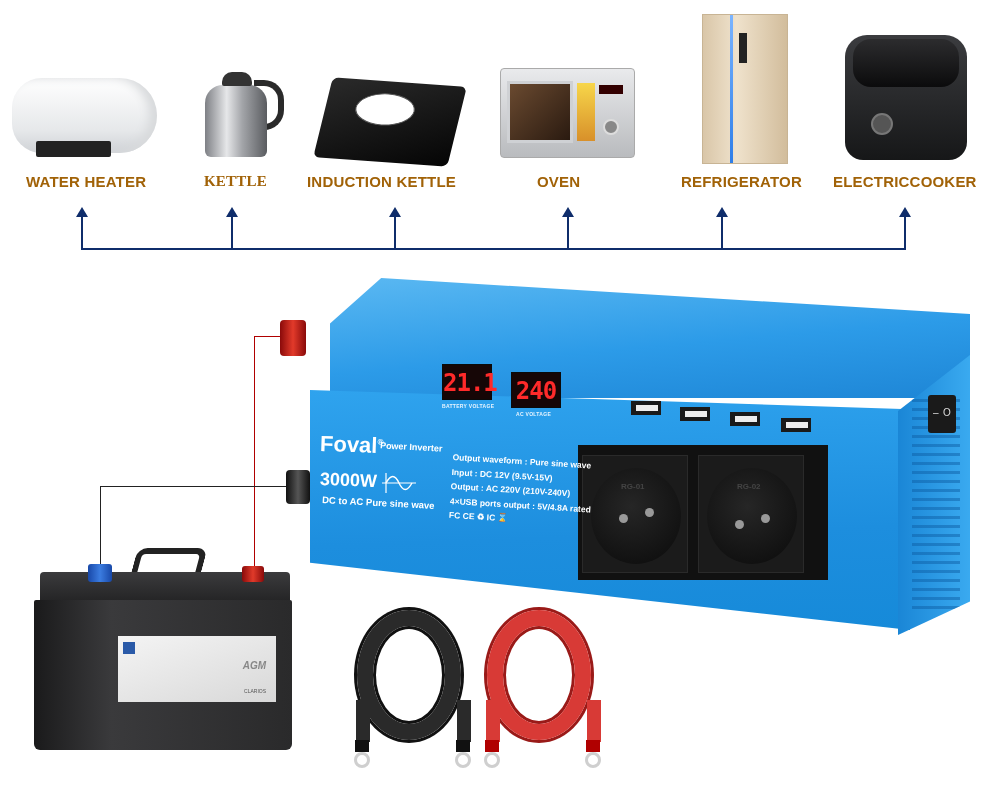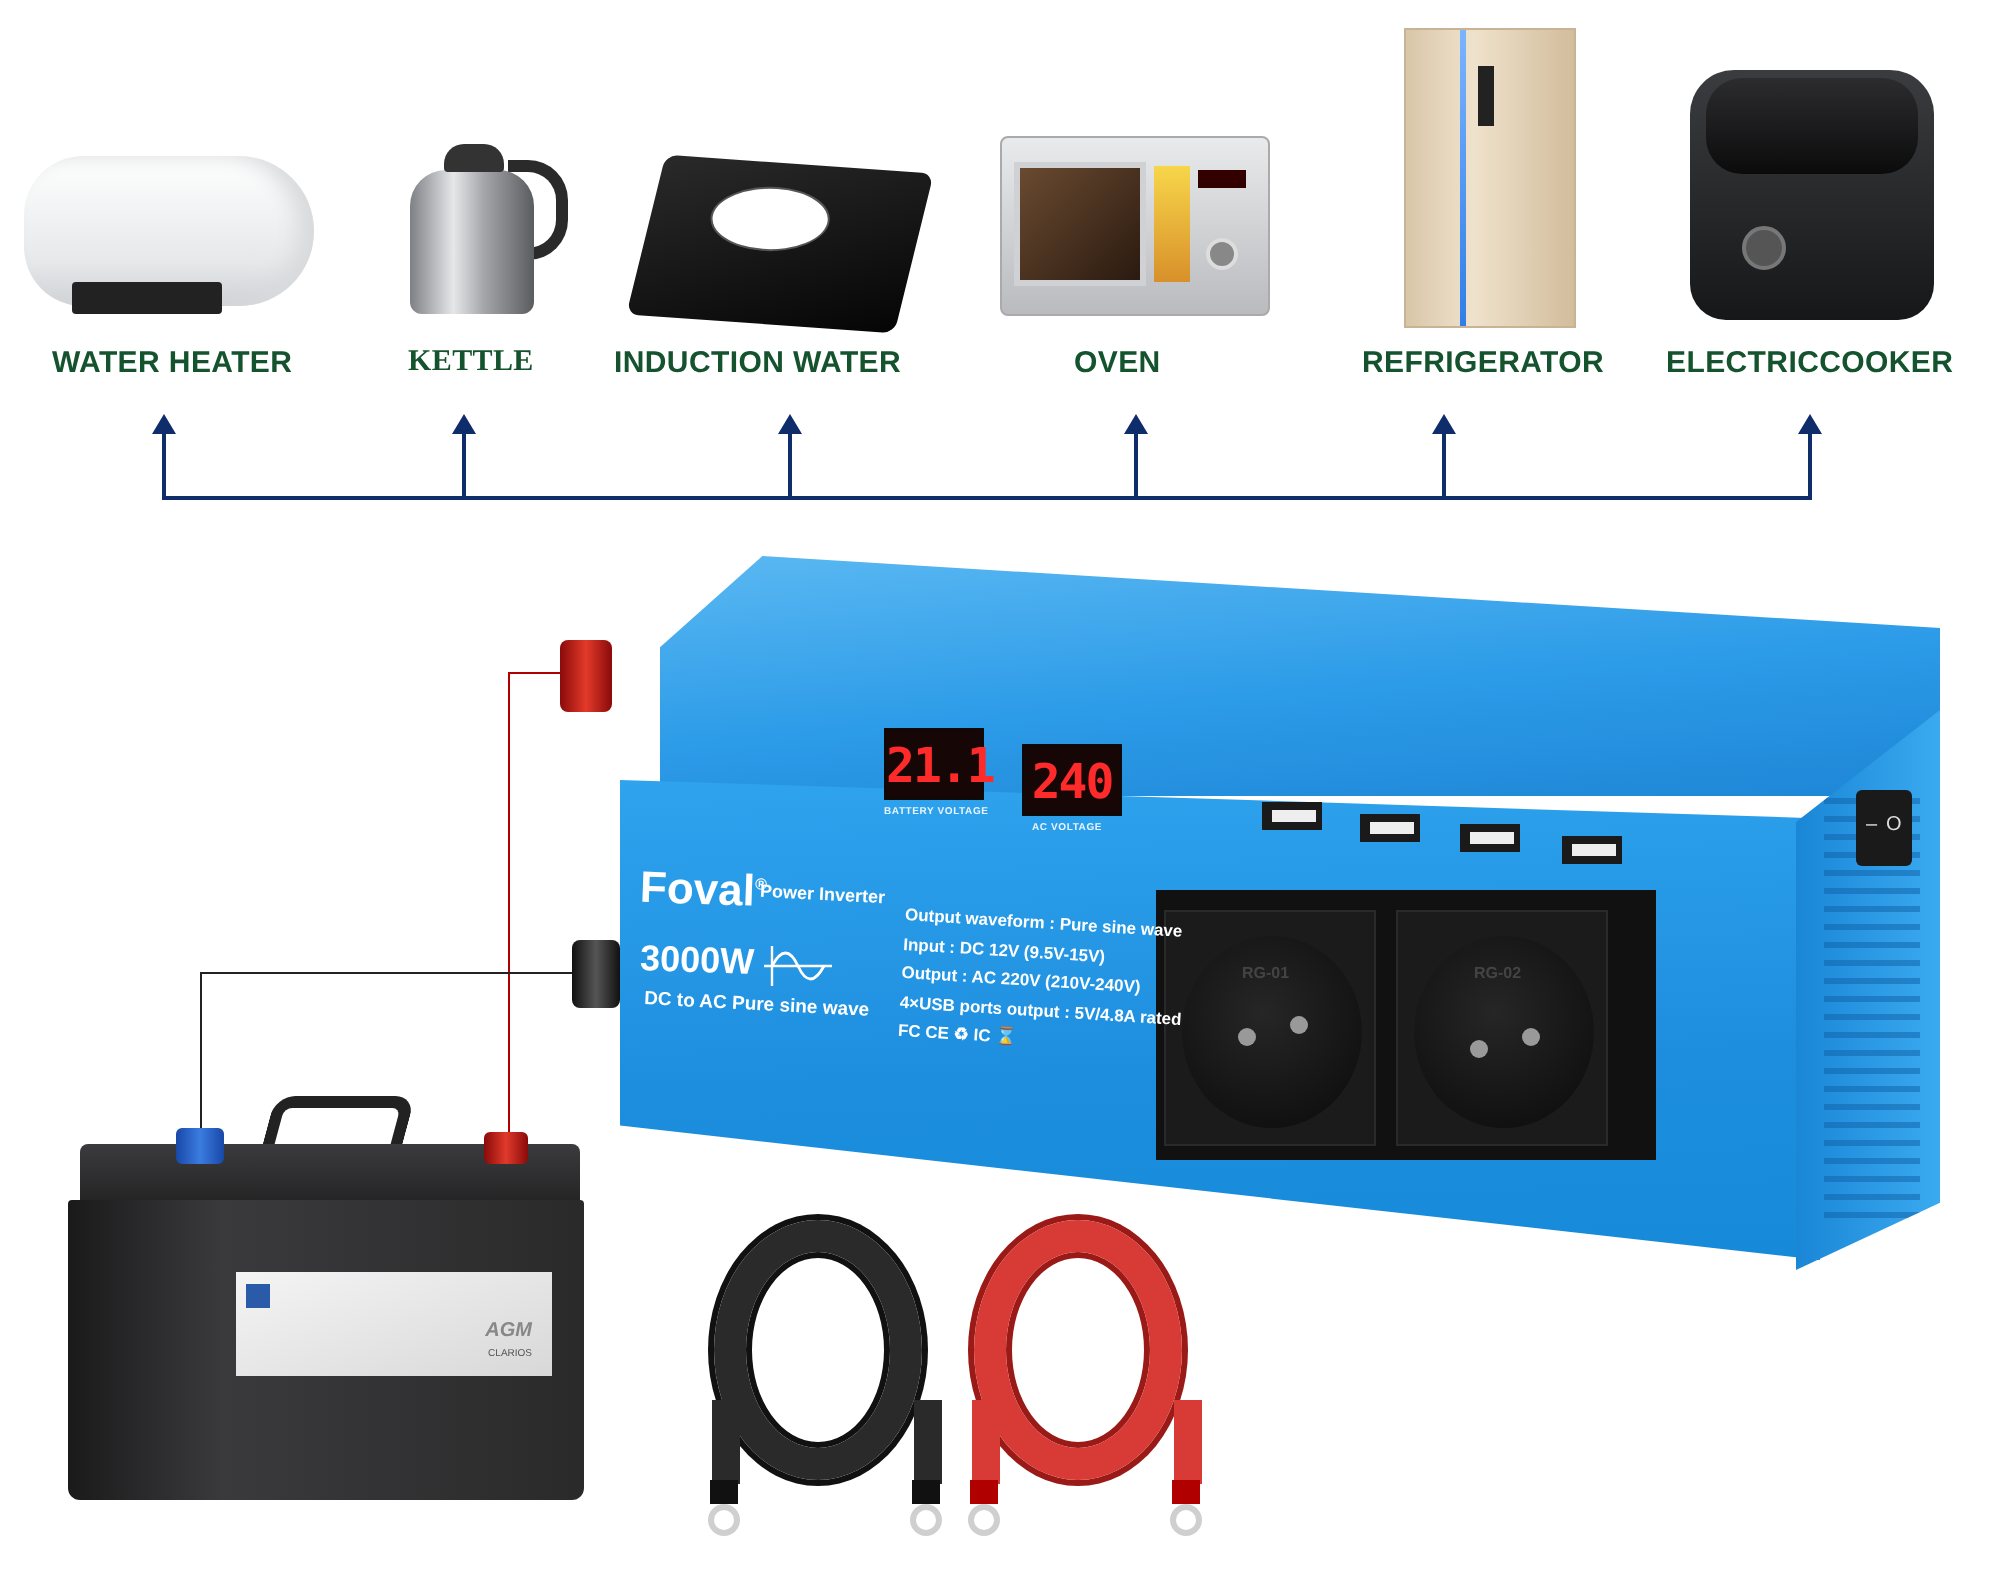--- a/index.html
+++ b/index.html
@@ -1,18 +1,18 @@
 <!DOCTYPE html>
 <html><head>
 <meta charset="utf-8">
 <style>
   * { box-sizing: border-box; margin: 0; padding: 0; }
   body { width: 1000px; height: 793px; background: #ffffff; position: relative; overflow: hidden; font-family: "Liberation Sans", sans-serif; }
   .abs { position: absolute; }
-  .appl-label { position: absolute; top: 173px; font-weight: bold; font-size: 15px; color: #14532d; white-space: nowrap; letter-spacing: 0.2px; }
+  .appl-label { position: absolute; top: 173px; font-weight: bold; font-size: 15px; color: #a16207; white-space: nowrap; letter-spacing: 0.2px; }
   .arrow-up { position: absolute; top: 207px; width: 0; height: 0; border-left: 6px solid transparent; border-right: 6px solid transparent; border-bottom: 10px solid #0f2d6b; }
   .vline { position: absolute; width: 2px; background: #0f2d6b; }
   .hline { position: absolute; height: 2px; background: #0f2d6b; }
 
   
   .heater { left: 12px; top: 78px; width: 145px; height: 75px; background: linear-gradient(180deg,#ffffff,#e6e8ea 70%,#cfd2d6); border-radius: 30px 38px 38px 30px; box-shadow: inset -8px 0 10px #d8dadc; }
   .heater .panel { position: absolute; left: 24px; bottom: -4px; width: 75px; height: 16px; background: #222; border-radius: 2px; }
   .kettle-body { left: 205px; top: 85px; width: 62px; height: 72px; background: linear-gradient(90deg,#7e8085,#e6e7e9 35%,#a3a5a9 60%,#5a5c60); border-radius: 18px 18px 6px 6px; }
   .kettle-lid { left: 222px; top: 72px; width: 30px; height: 14px; background: #333; border-radius: 10px 10px 2px 2px; }
   .kettle-handle { left: 254px; top: 80px; width: 30px; height: 50px; border: 6px solid #2a2a2a; border-left: none; border-radius: 0 20px 20px 0; }
@@ -62,21 +62,21 @@
   .wire-red-h { left: 254px; top: 336px; width: 28px; height: 1px; background: #b00000; }
   .wire-blk-h { left: 100px; top: 486px; width: 188px; height: 1px; background: #222; }
   .wire-blk-v { left: 100px; top: 486px; width: 1px; height: 82px; background: #222; }
 
   
   .bat-top { left: 40px; top: 572px; width: 250px; height: 36px; background: linear-gradient(180deg,#3b3b3d,#1f1f20); border-radius: 4px 4px 0 0; }
   .bat-body { left: 34px; top: 600px; width: 258px; height: 150px; background: linear-gradient(90deg,#1a1a1b,#3a3a3c 30%,#2a2a2b); border-radius: 2px 2px 6px 6px; }
   .bat-handle { left: 134px; top: 548px; width: 70px; height: 28px; border: 6px solid #222; border-bottom: none; border-radius: 10px 10px 0 0; transform: skewX(-15deg); }
   .bat-blue { left: 88px; top: 564px; width: 24px; height: 18px; background: linear-gradient(90deg,#1848a8,#3b7ce0,#1848a8); border-radius: 3px; }
   .bat-red { left: 242px; top: 566px; width: 22px; height: 16px; background: linear-gradient(90deg,#8a0a0a,#e03a2a,#8a0a0a); border-radius: 3px; }
-  .bat-label { left: 118px; top: 636px; width: 158px; height: 52px; background: linear-gradient(160deg,#f4f4f4,#d8d8d8); }
+  .bat-label { left: 118px; top: 636px; width: 158px; height: 66px; background: linear-gradient(160deg,#f4f4f4,#d8d8d8); }
   .bat-label .agm { position: absolute; right: 10px; top: 24px; font-size: 10px; color: #888; font-weight: bold; font-style: italic; }
   .bat-label .clarios { position: absolute; right: 10px; bottom: 8px; font-size: 5px; color: #555; }
   .bat-label .logo { position: absolute; left: 5px; top: 6px; width: 12px; height: 12px; background: #2a5aa8; }
 
   
   .coil { position: absolute; width: 104px; height: 130px; border-radius: 50%; }
   .coil-black { left: 357px; top: 610px; border: 16px solid #2a2a2a; box-shadow: inset 0 0 0 3px #111, 0 0 0 3px #111; }
   .coil-red { left: 487px; top: 610px; border: 16px solid #d83a36; box-shadow: inset 0 0 0 3px #9a1a18, 0 0 0 3px #9a1a18; }
   .lead { position: absolute; width: 14px; height: 42px; }
   .ring { position: absolute; width: 16px; height: 16px; border: 3px solid #cfcfcf; border-radius: 50%; background: #fff; }
@@ -104,21 +104,21 @@
     <div class="seam"></div>
     <div class="disp"></div>
   </div>
 <div class="abs ricecooker">
     <div class="top"></div>
     <div class="knob"></div>
   </div>
 
 <div class="appl-label" style="left:26px;">WATER HEATER</div>
 <div class="appl-label" style="left:204px;font-family:Liberation Serif, serif;">KETTLE</div>
-<div class="appl-label" style="left:307px;">INDUCTION WATER</div>
+<div class="appl-label" style="left:307px;">INDUCTION KETTLE</div>
 <div class="appl-label" style="left:537px;">OVEN</div>
 <div class="appl-label" style="left:681px;">REFRIGERATOR</div>
 <div class="appl-label" style="left:833px;">ELECTRICCOOKER</div>
 
 <div class="arrow-up" style="left:76px;"></div>
 <div class="arrow-up" style="left:226px;"></div>
 <div class="arrow-up" style="left:389px;"></div>
 <div class="arrow-up" style="left:562px;"></div>
 <div class="arrow-up" style="left:716px;"></div>
 <div class="arrow-up" style="left:899px;"></div>

